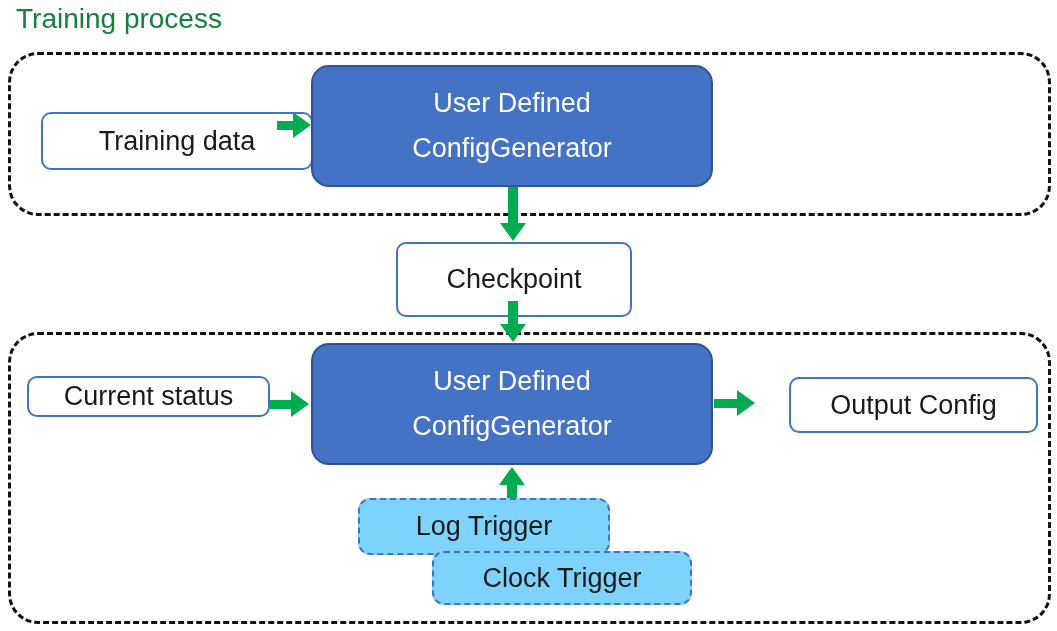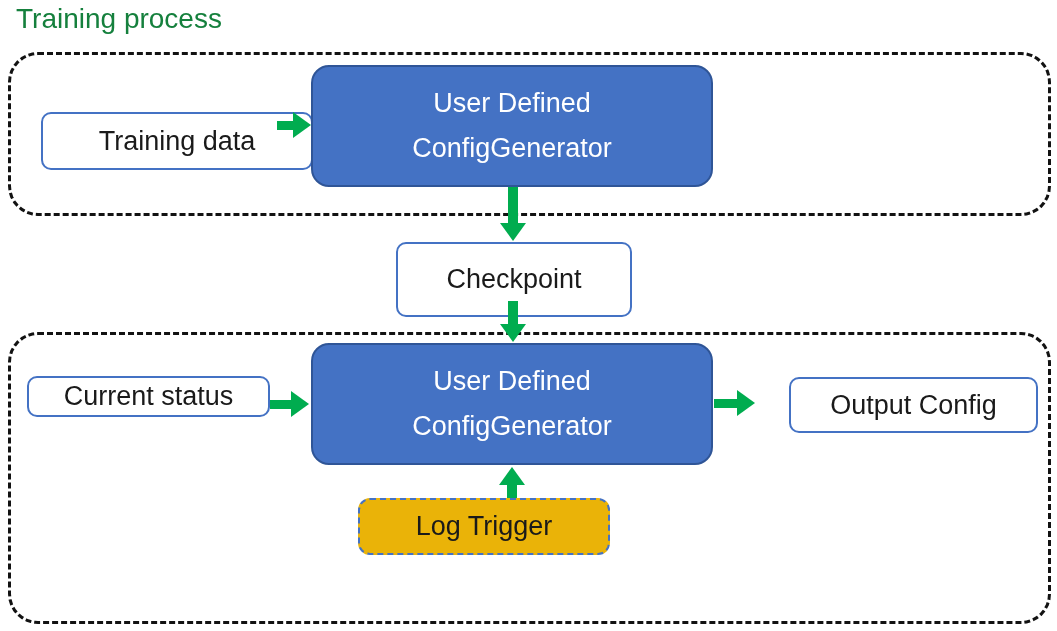--- a/index.html
+++ b/index.html
@@ -52,21 +52,21 @@
     justify-content: center;
     color: #ffffff;
     font-size: 27px;
     line-height: 37px;
     box-sizing: border-box;
     text-align: center;
     gap: 8px;
   }
   .trigger-box {
     position: absolute;
-    background: #eab308;
+    background: #7dd3fc;
     border: 2px dashed #4472C4;
     border-radius: 12px;
     display: flex;
     align-items: center;
     justify-content: center;
     font-size: 27px;
     color: #1a1a1a;
     box-sizing: border-box;
     white-space: nowrap;
   }
@@ -156,14 +156,17 @@
 
   <div>
     <div class="arrow-part head head-up" style="left:499px; top:467px;"></div>
     <div class="arrow-part shaft" style="left:507px; top:484px; width:10px; height:14px;"></div>
   </div>
 
   <div class="trigger-box z1" style="left:358px; top:498px; width:252px; height:57px;">
     <span>Log Trigger</span>
   </div>
 
+  <div class="trigger-box z2" style="left:432px; top:551px; width:260px; height:54px;">
+    <span>Clock Trigger</span>
+  </div>
 
 </div>
 
 </body></html>

